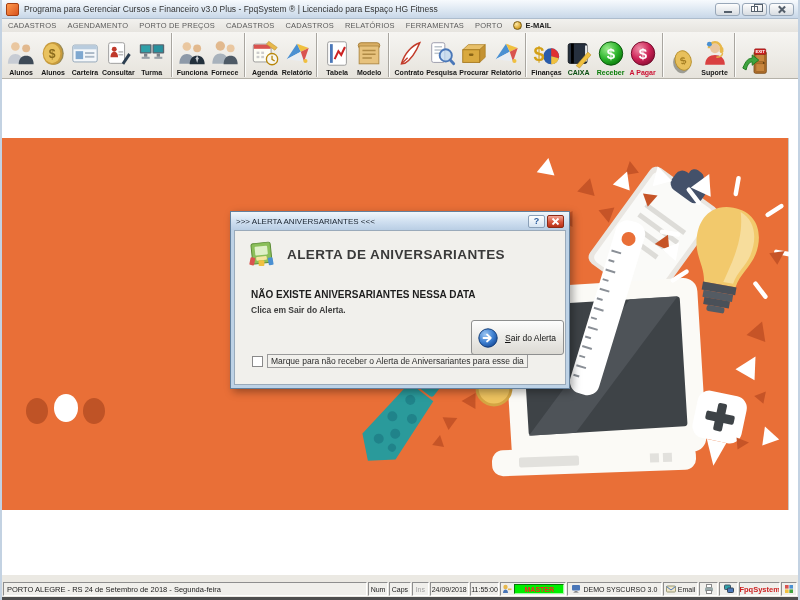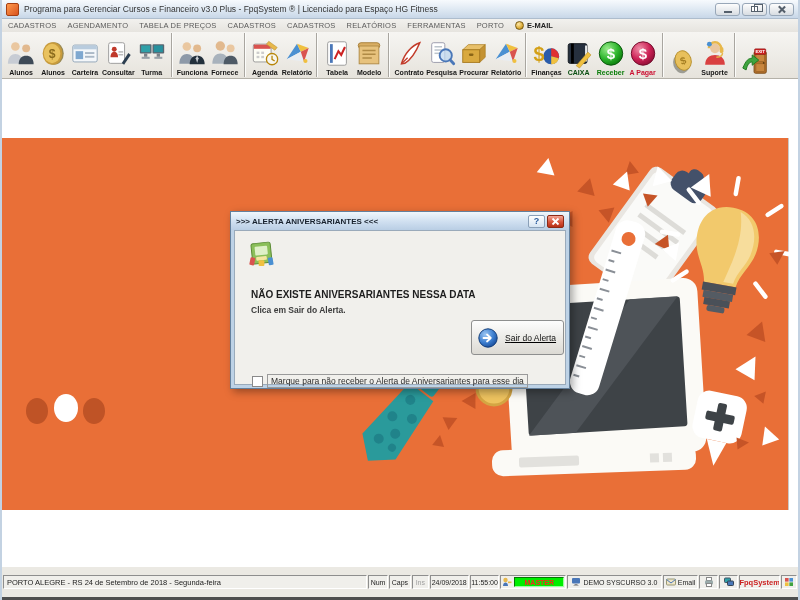--- a/index.html
+++ b/index.html
@@ -34,39 +34,39 @@
   .tsep { width:2px; height:44px; border-left:1px solid #a9a6a0; border-right:1px solid #fcfcfa; margin:0 3px; align-self:flex-end; }
 
   
   .client { position:absolute; left:0; top:79px; right:0; bottom:20px; background:#ffffff; }
   .banner { position:absolute; left:0; top:59px; width:787px; height:372px; background:#E96F37; border-right:1px solid #c9c9c9; }
   .banner svg { position:absolute; inset:0; }
 
   
   .dialog { position:absolute; left:228px; top:211px; width:340px; height:178px; background:#BDD2E6; border:1px solid #64809c; box-shadow:3px 3px 8px rgba(0,0,0,.35); z-index:20; }
   .dlg-titlebar { height:18px; background:linear-gradient(#f0f7fc,#cfdff0 55%,#b9cee4); display:flex; align-items:center; padding:0 5px; }
-  .dlg-title { flex:1; font-size:8px; font-weight:bold; color:#18222e; white-space:nowrap; }
+  .dlg-title { flex:1; font-size:8px; font-weight:normal; color:#18222e; white-space:nowrap; }
   .dlg-btn { width:17px; height:13px; border-radius:2px; border:1px solid #8aa0b8; display:flex; align-items:center; justify-content:center; margin-left:2px; }
   .dlg-help { background:linear-gradient(#feffff,#d6e4f2); font-size:9px; font-weight:bold; color:#2b5e9e; line-height:9px; }
   .dlg-close { background:linear-gradient(#f3a695,#d8533a 55%,#b62f16); border-color:#8c2a16; }
   .dlg-body { position:absolute; left:3px; right:3px; top:18px; bottom:3px; background:#F1F0EC; border:1px solid #9aaaba; }
   .dlg-cake { position:absolute; left:13px; top:9px; width:27px; height:27px; }
   .dlg-heading { position:absolute; left:52px; top:16px; font-size:13.5px; font-weight:bold; color:#3a3a3a; letter-spacing:.4px; white-space:nowrap; }
   .dlg-message { position:absolute; left:16px; top:58px; font-size:10px; font-weight:bold; color:#1d1d1d; white-space:nowrap; }
   .dlg-hint { position:absolute; left:16px; top:74px; font-size:8.5px; color:#3d3d3d;font-weight:bold; }
-  .dlg-checkrow { position:absolute; left:17px; top:123px; display:flex; align-items:center; gap:4px;margin-top:20px; }
+  .dlg-checkrow { position:absolute; left:17px; top:123px; display:flex; align-items:center; gap:4px; }
   .dlg-checkbox { width:11px; height:11px; background:#fff; border:1px solid #8a8a8a; flex:none; }
   .dlg-checklabel { font-size:8.5px; color:#2a2a2a; border:1px solid #9a9a9a; padding:1px 3px; white-space:nowrap; }
-  .dlg-exitbtn { position:absolute; left:236px; top:89px; width:93px; height:35px; background:linear-gradient(#fdfdfd,#e9e8e4 60%,#dcdad4); border:1px solid #8e8f8f; border-radius:3px; display:flex; align-items:center; justify-content:flex-start; gap:7px; padding:0 6px;text-decoration:underline; }
+  .dlg-exitbtn { position:absolute; left:236px; top:89px; width:93px; height:35px; background:linear-gradient(#fdfdfd,#e9e8e4 60%,#dcdad4); border:1px solid #8e8f8f; border-radius:3px; display:flex; align-items:center; justify-content:flex-start; gap:7px; padding:0 6px; }
   .btn-ball { width:20px; height:20px; flex:none; }
   .dlg-exitbtn .btxt { font-size:8.5px; color:#111; }
   .dlg-exitbtn .btxt u { text-decoration:underline; }
 
   
-  .statusbar { position:absolute; left:0; right:0; bottom:3px; height:22px; background:#EBE9E3; display:flex; align-items:center; gap:1px; padding:15px 1px; }
+  .statusbar { position:absolute; left:0; right:0; bottom:3px; height:22px; background:#EBE9E3; display:flex; align-items:flex-end; gap:1px; padding:1px 1px; }
   .seg { height:14px; background:#F0EFEB; border:1px solid; border-color:#8e8e8e #ffffff #ffffff #8e8e8e; font-size:7px; color:#222; display:flex; align-items:center; justify-content:center; white-space:nowrap; overflow:hidden; }
   .seg.loc { width:366px; justify-content:flex-start; padding-left:3px; font-size:7.5px; }
   .seg.w-num{width:20px}.seg.w-caps{width:22px}.seg.w-ins{width:17px;color:#a0a0a0}
   .seg.w-date{width:39px}.seg.w-time{width:30px}
   .seg.master{width:66px; gap:2px; padding:0 1px;}
   .master-green { flex:1; height:10px; background:#00EE00; border:1px solid; border-color:#067806 #9dff9d #9dff9d #067806; color:#ff2020; font-weight:bold; font-size:7px; display:flex; align-items:center; justify-content:center; }
   .seg.demo{width:95px; gap:2px;} .seg.email{width:36px; gap:2px;}
   .seg.icon-only{width:19px} .seg.brand{width:41px; color:#cc2222; font-size:7.5px; font-weight:bold;}
   .seg.last{width:16px}
   .mini { width:10px; height:10px; flex:none; }
@@ -109,21 +109,21 @@
         </div>
       <div class="win-btn">
           <div class="glyph-close"></div>
         </div>
     </div>
   </div>
 
   <div class="menubar">
     <span class="menu-item">CADASTROS</span>
     <span class="menu-item">AGENDAMENTO</span>
-    <span class="menu-item">TABELA DE PREÇOS</span>
+    <span class="menu-item">PORTO DE PREÇOS</span>
     <span class="menu-item">CADASTROS</span>
     <span class="menu-item">CADASTROS</span>
     <span class="menu-item">RELATÓRIOS</span>
     <span class="menu-item">FERRAMENTAS</span>
     <span class="menu-item">PORTO</span>
     <span class="menu-email">
       <span class="email-ball"></span>
       <span>E-MAIL</span>
     </span>
   </div>
@@ -508,20 +508,21 @@
     </div>
     <div class="dlg-body">
       <svg class="dlg-cake" viewBox="0 0 28 28">
         <rect x="4" y="3" width="20" height="21" rx="2" fill="#8BBF5A" stroke="#5a8a34" transform="rotate(-6 14 14)"></rect>
         <rect x="7.5" y="6.5" width="13" height="9" rx="1" fill="#DFF0C8" transform="rotate(-6 14 14)"></rect>
         <rect x="8" y="17" width="11" height="4" rx="1" fill="#F4E6A0" transform="rotate(-6 14 14)"></rect>
         <rect x="2" y="18" width="5" height="8" rx="1" fill="#D9534F" transform="rotate(12 4 22)"></rect>
         <rect x="21" y="18" width="5" height="8" rx="1" fill="#4A90D2" transform="rotate(-10 24 22)"></rect>
         <rect x="11" y="21" width="6" height="6" rx="1" fill="#F0C040"></rect>
       </svg>
+      <div class="dlg-heading">ALERTA DE ANIVERSARIANTES</div>
       <div class="dlg-message">NÃO EXISTE ANIVERSARIANTES NESSA DATA</div>
       <div class="dlg-hint">Clica em Sair do Alerta.</div>
       <div class="dlg-checkrow">
         <div class="dlg-checkbox"></div>
         <div class="dlg-checklabel">Marque para não receber o Alerta de Aniversariantes para esse dia</div>
       </div>
       <div class="dlg-exitbtn">
         <svg class="btn-ball" viewBox="0 0 20 20">
           <circle cx="10" cy="10" r="9.2" fill="url(#gradBlue)" stroke="#123d7a"></circle>
           <path d="M5.5 10 h6.5 M9 6.5 L 12.8 10 L 9 13.5" stroke="#fff" stroke-width="1.8" fill="none" stroke-linecap="round" stroke-linejoin="round"></path>

